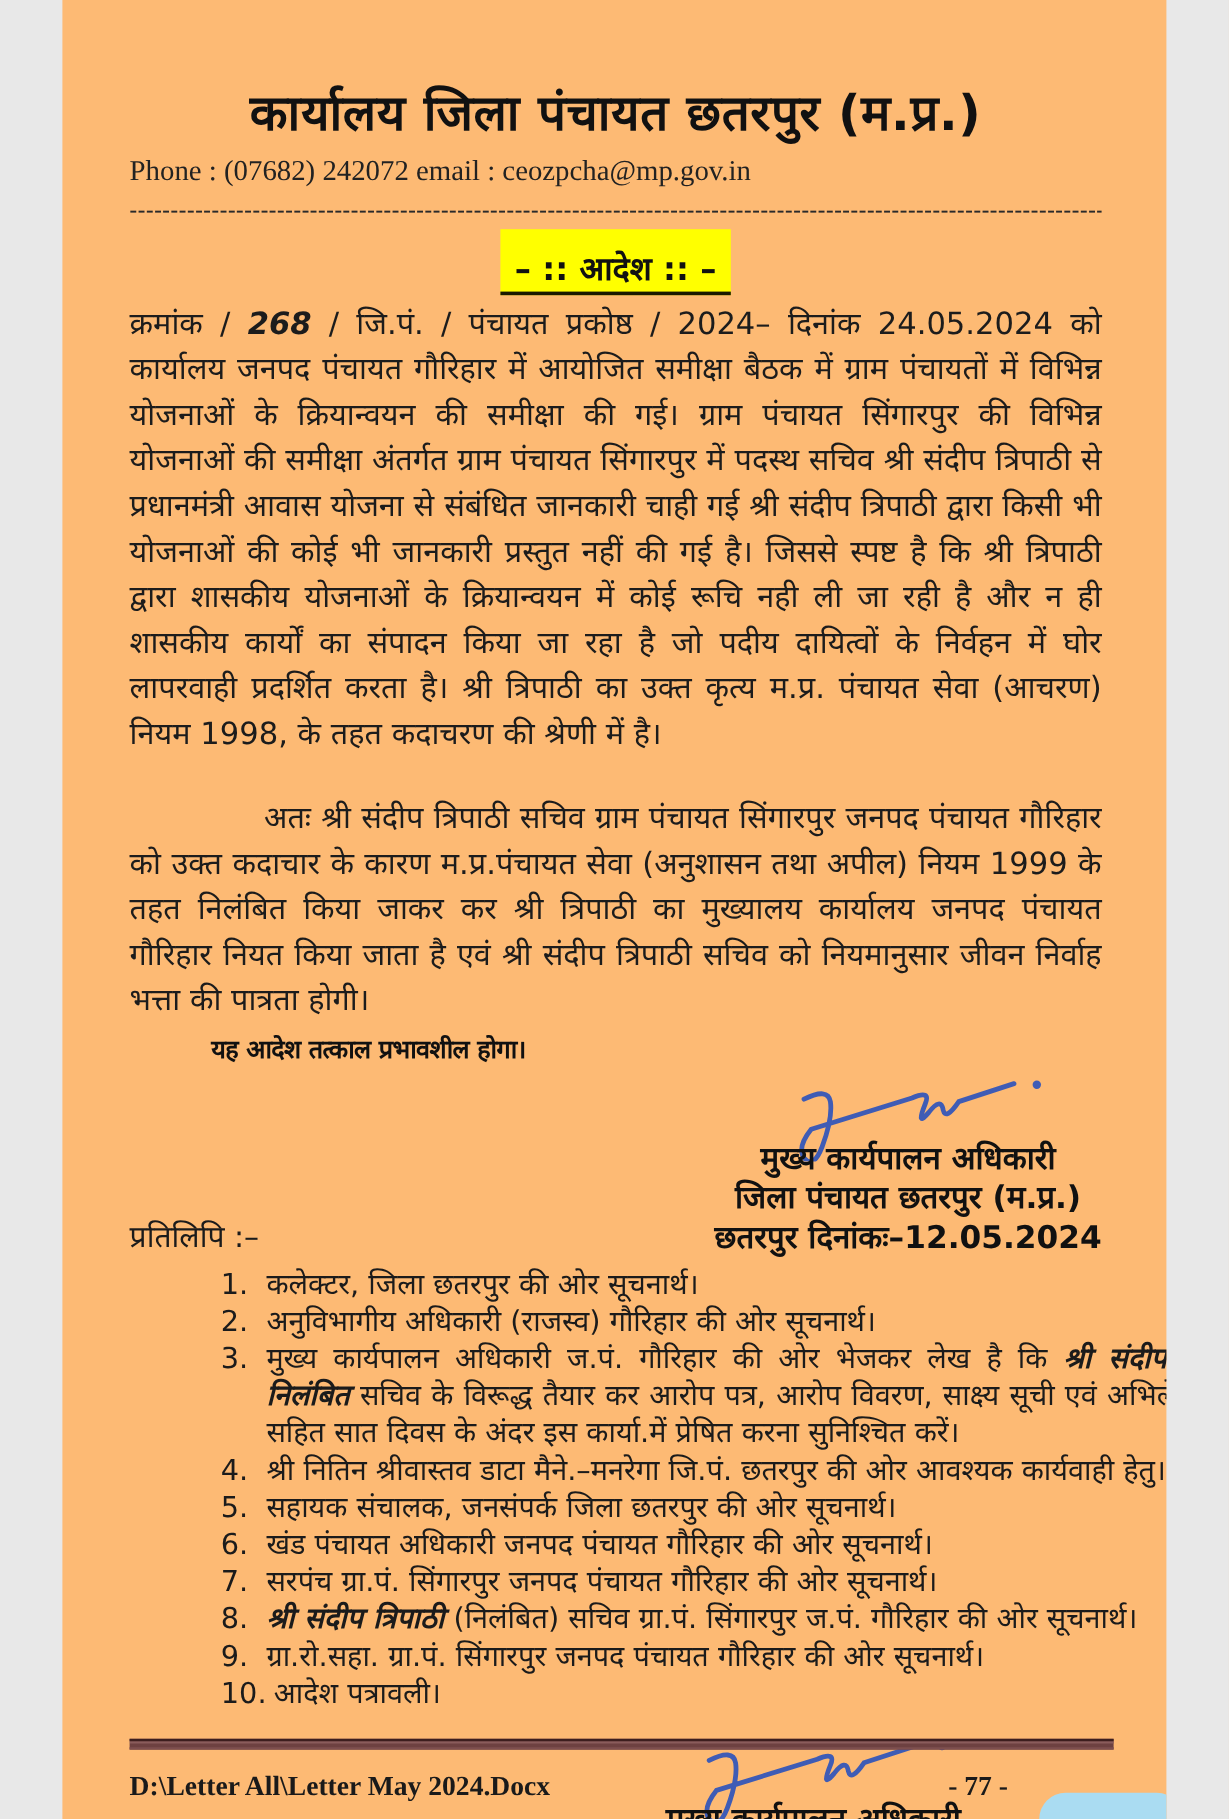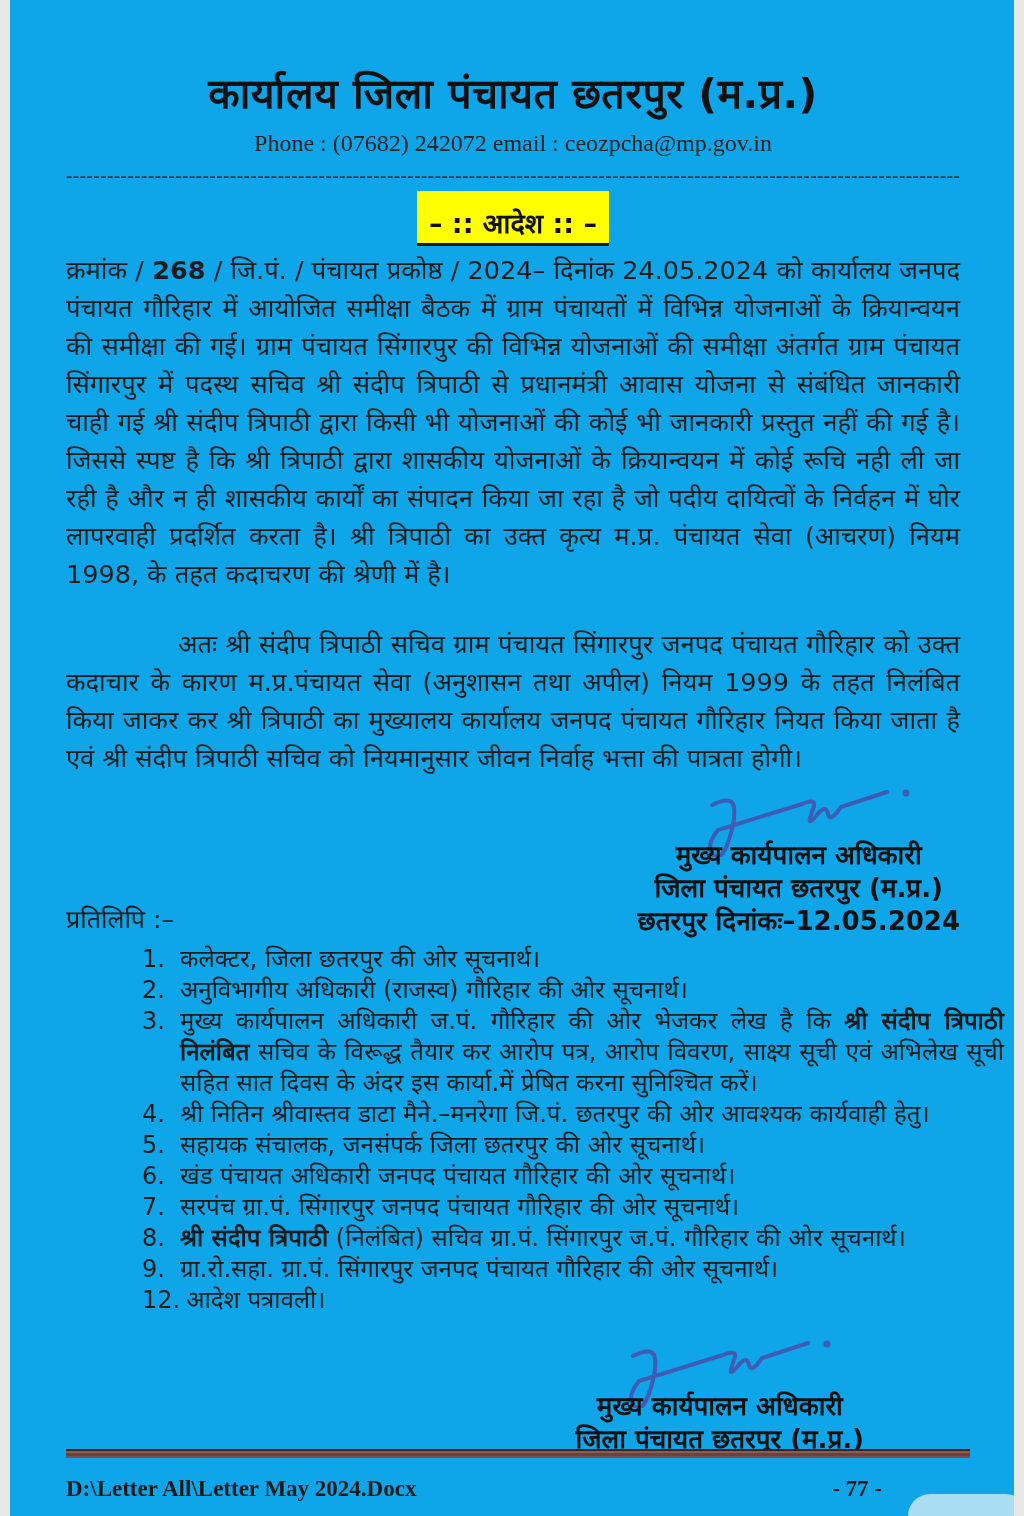--- a/index.html
+++ b/index.html
@@ -1,37 +1,37 @@
 <!DOCTYPE html>
 <html lang="hi"><head>
 <meta charset="utf-8">
 <style>
   * { margin: 0; padding: 0; box-sizing: border-box; }
   html, body { background: #e8e8e8; }
   .page {
     position: relative;
-    width: 1004px;
+    width: 920px;
     height: 1516px;
     margin: 0 auto;
-    background: #0ea5e9;
+    background: #fdba74;
     overflow: hidden;
     font-family: "DejaVu Sans", sans-serif;
     color: #1b1b1b;
   }
   .inner { padding: 64px 54px 0 56px; }
 
   .doc-title {
     text-align: center;
     font-size: 41px;
     font-weight: bold;
     letter-spacing: 0.5px;
     color: #111;
   }
   .contact {
-    text-align: center;
+    text-align: left;
     font-family: "Liberation Serif", serif;
     font-size: 24px;
     margin-top: 10px;
     color: #222;
   }
   .divider {
     margin-top: 8px;
     font-family: "Liberation Serif", serif;
     font-weight: bold;
     font-size: 19px;
@@ -59,21 +59,21 @@
   }
 
   .para {
     font-size: 25.5px;
     line-height: 38px;
     text-align: justify;
     color: #1c1c1c;
   }
   .para1 { margin-top: 5px; }
   .para2 { margin-top: 32px; text-indent: 112px; }
-  .bold { font-weight: bold; }
+  .bold { font-weight: bold; font-style: italic; }
   .note {
     margin-top: 7px;
     margin-left: 68px;
     font-weight: bold;
     font-size: 21px;
     letter-spacing: -0.5px;
     color: #111;
   }
 
   .sig-row {
@@ -156,20 +156,21 @@
 
 
     <div class="order-heading-wrap">
       <span class="order-heading">– :: आदेश :: –</span>
     </div>
 
     <p class="para para1"><span>क्रमांक / </span><span class="bold">268</span><span> / जि.पं. / पंचायत प्रकोष्ठ / 2024–  दिनांक 24.05.2024 को कार्यालय जनपद पंचायत गौरिहार में आयोजित समीक्षा बैठक में ग्राम पंचायतों में विभिन्न योजनाओं के क्रियान्वयन की समीक्षा की गई। ग्राम पंचायत सिंगारपुर की विभिन्न योजनाओं की समीक्षा अंतर्गत ग्राम पंचायत सिंगारपुर में पदस्थ सचिव श्री संदीप त्रिपाठी से प्रधानमंत्री आवास योजना से संबंधित जानकारी चाही गई श्री संदीप त्रिपाठी द्वारा किसी भी योजनाओं की कोई भी जानकारी प्रस्तुत नहीं की गई है। जिससे स्पष्ट है कि श्री त्रिपाठी द्वारा शासकीय योजनाओं के क्रियान्वयन में कोई रूचि नही ली जा रही है और न ही शासकीय कार्यों का संपादन किया जा रहा है जो पदीय दायित्वों के निर्वहन में घोर लापरवाही प्रदर्शित करता है। श्री त्रिपाठी का उक्त कृत्य म.प्र. पंचायत सेवा (आचरण) नियम 1998, के तहत कदाचरण की श्रेणी में है।</span></p>
 
     <p class="para para2">अतः श्री संदीप त्रिपाठी सचिव ग्राम पंचायत सिंगारपुर जनपद पंचायत गौरिहार को उक्त कदाचार के कारण म.प्र.पंचायत सेवा (अनुशासन तथा अपील) नियम 1999 के तहत निलंबित किया जाकर कर श्री त्रिपाठी का मुख्यालय कार्यालय जनपद पंचायत गौरिहार नियत किया जाता है एवं श्री संदीप त्रिपाठी सचिव को नियमानुसार जीवन निर्वाह भत्ता की पात्रता होगी।</p>
 
+    <div class="note">यह आदेश तत्काल प्रभावशील होगा।</div>
 
     <div class="sig-row">
       <div class="left-col">
         <div>प्रतिलिपि :–</div>
       </div>
       <div class="sig-block">
         <svg class="sig-svg" width="250" height="78" viewBox="0 0 250 78">
           <path d="M38,26 q20,-10 22,2 q2,14 -7,38 q-7,18 -15,9 q-6,-9 6,-24 l84,-26 q16,-7 11,5 q-8,20 3,7 q10,-13 12,-2 q2,9 13,-7 l46,-15" stroke="#3f5cb5" stroke-width="4" fill="none" stroke-linecap="round"></path>
           <circle cx="232" cy="14" r="3.5" fill="#3f5cb5"></circle>
         </svg>
@@ -212,21 +213,21 @@
         </li>
       <li>
           <span class="li-num">8.</span>
           <span class="li-text"><span></span><span class="bold">श्री संदीप त्रिपाठी</span><span> (निलंबित) सचिव ग्रा.पं. सिंगारपुर ज.पं. गौरिहार की ओर सूचनार्थ।</span></span>
         </li>
       <li>
           <span class="li-num">9.</span>
           <span class="li-text"><span>ग्रा.रो.सहा. ग्रा.पं. सिंगारपुर जनपद पंचायत गौरिहार की ओर सूचनार्थ।</span><span class="bold"></span><span></span></span>
         </li>
       <li>
-          <span class="li-num">12.</span>
+          <span class="li-num">10.</span>
           <span class="li-text"><span>आदेश पत्रावली।</span><span class="bold"></span><span></span></span>
         </li>
     </ol>
 
     <div class="sig-block sig-block-2">
       <svg class="sig-svg" width="250" height="78" viewBox="0 0 250 78">
         <path d="M38,26 q20,-10 22,2 q2,14 -7,38 q-7,18 -15,9 q-6,-9 6,-24 l84,-26 q16,-7 11,5 q-8,20 3,7 q10,-13 12,-2 q2,9 13,-7 l46,-15" stroke="#3f5cb5" stroke-width="4" fill="none" stroke-linecap="round"></path>
         <circle cx="232" cy="14" r="3.5" fill="#3f5cb5"></circle>
       </svg>
       <div class="sig-lines">

